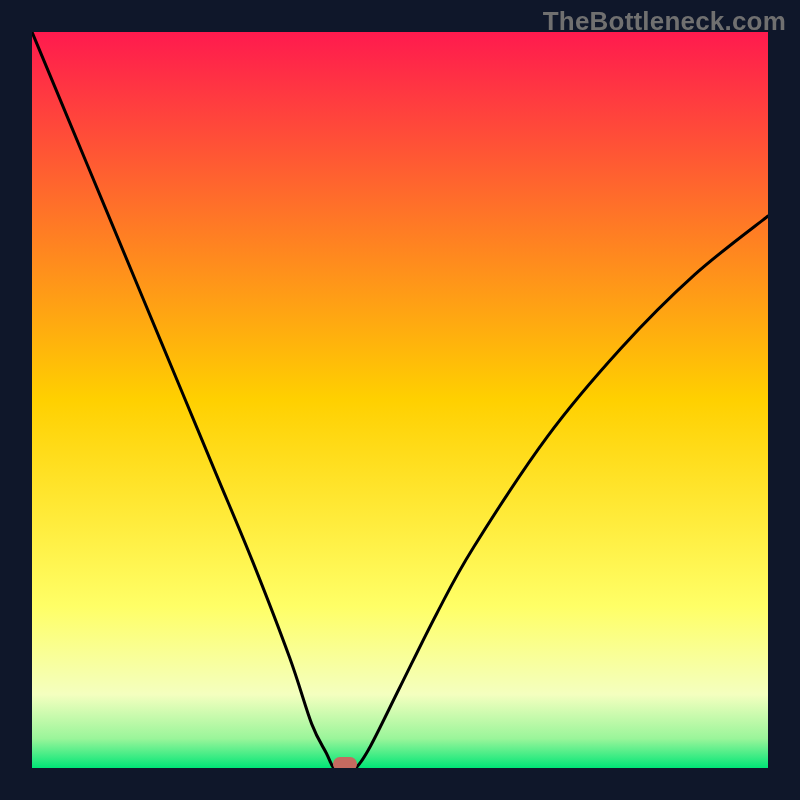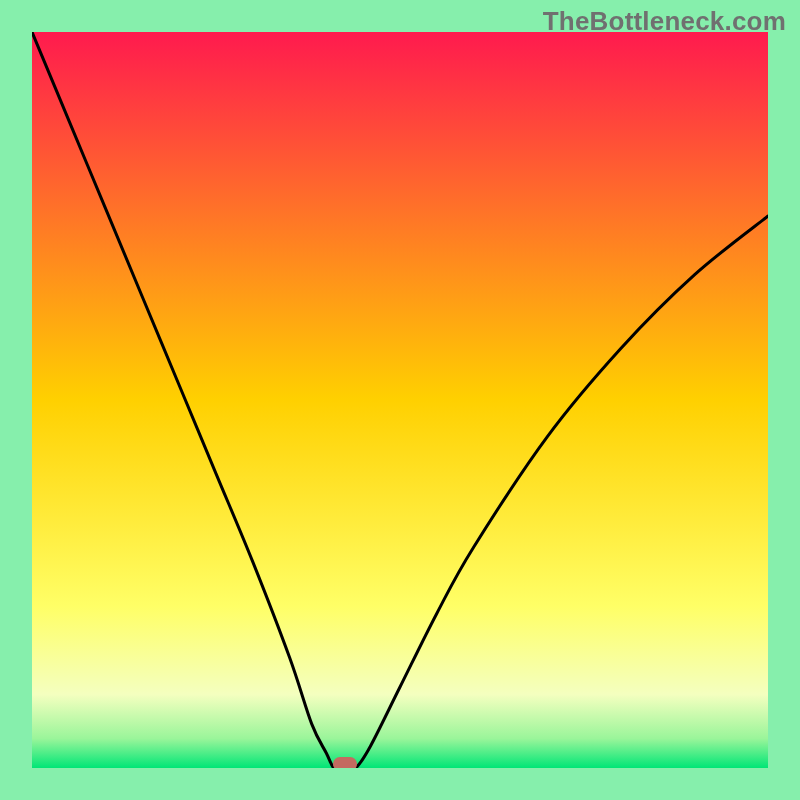--- a/index.html
+++ b/index.html
@@ -9,21 +9,21 @@
     height: 800px;
     background: #000;
     overflow: hidden;
   }
   .frame {
     position: absolute;
     left: 0;
     top: 0;
     width: 800px;
     height: 800px;
-    background: #86efac;
+    background: #0f172a;
   }
   .plot {
     position: absolute;
     left: 32px;
     top: 32px;
     width: 736px;
     height: 736px;
     overflow: hidden;
   }
   .watermark {

